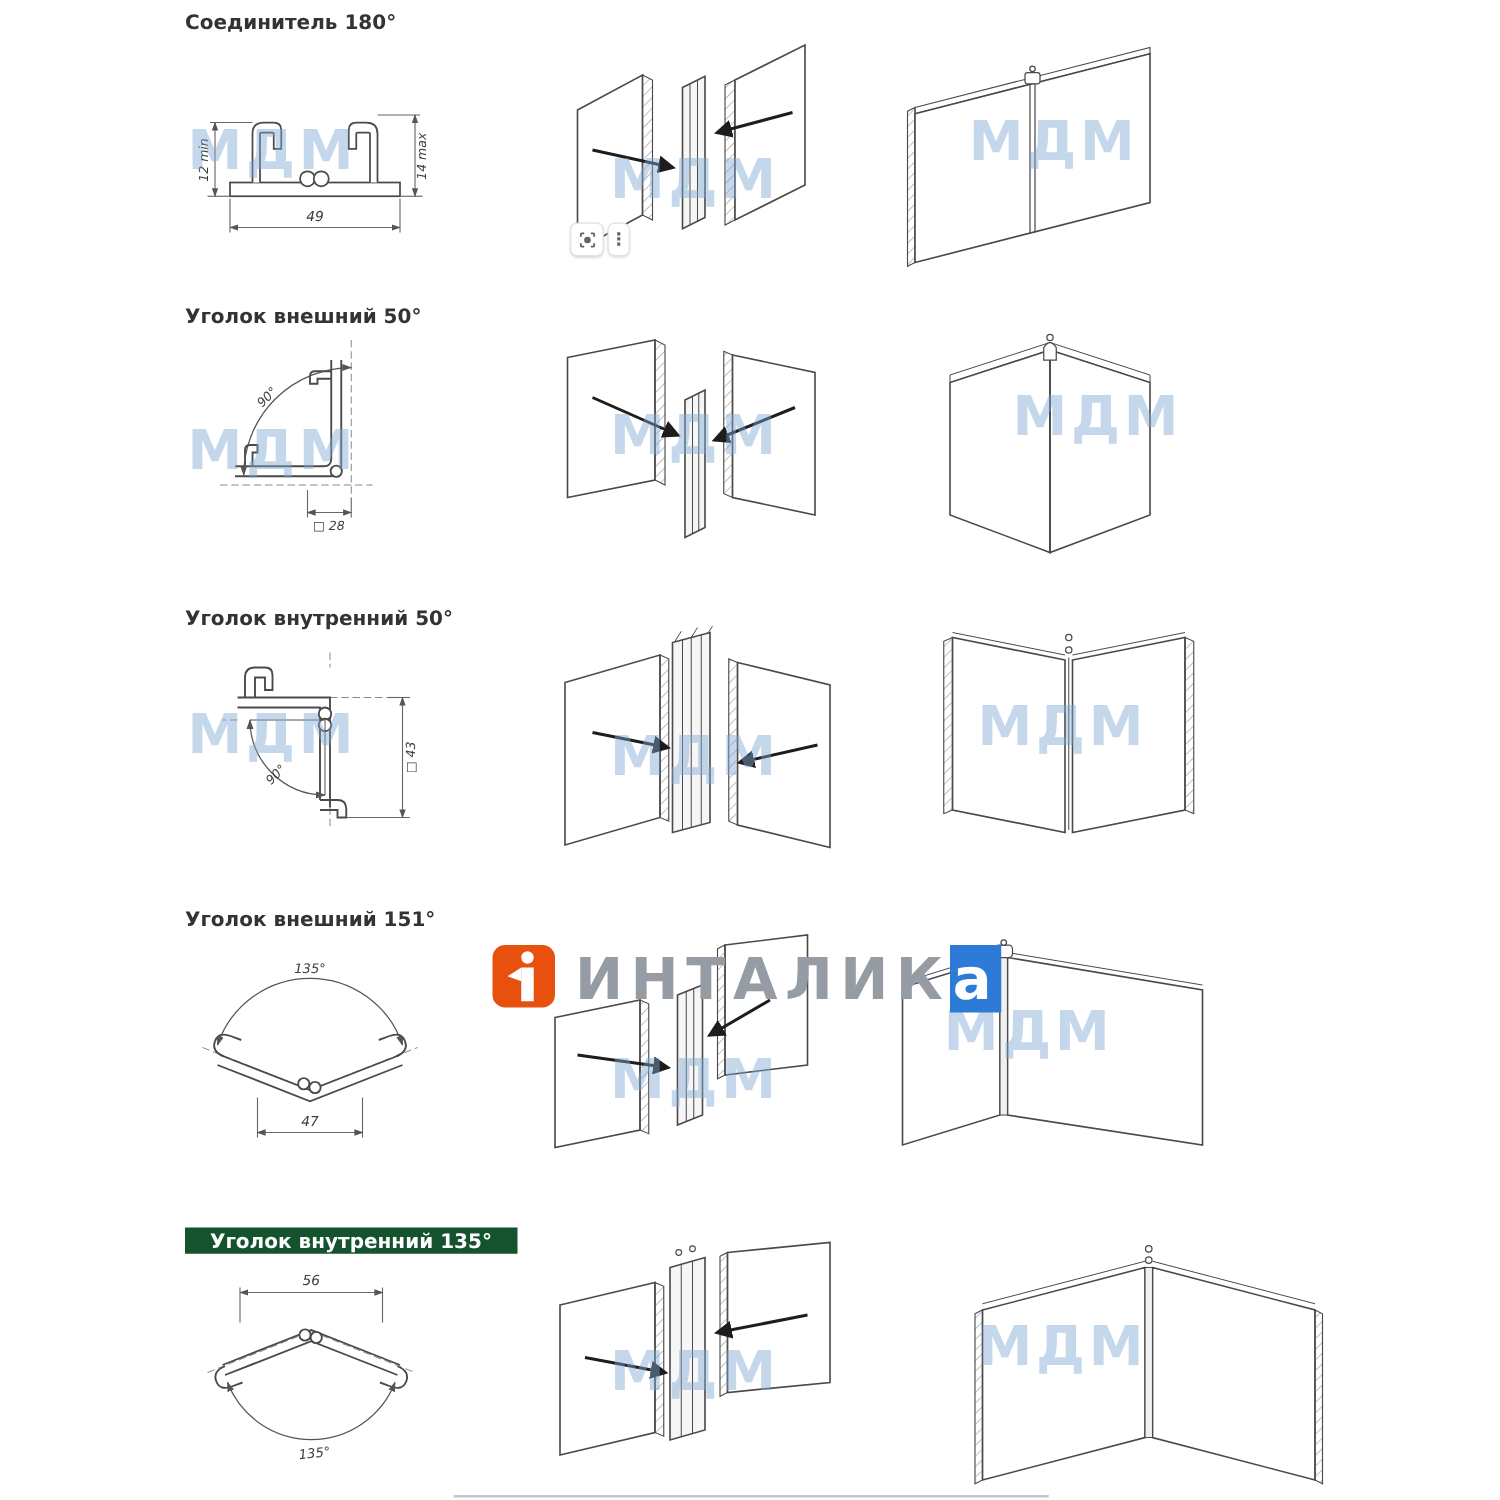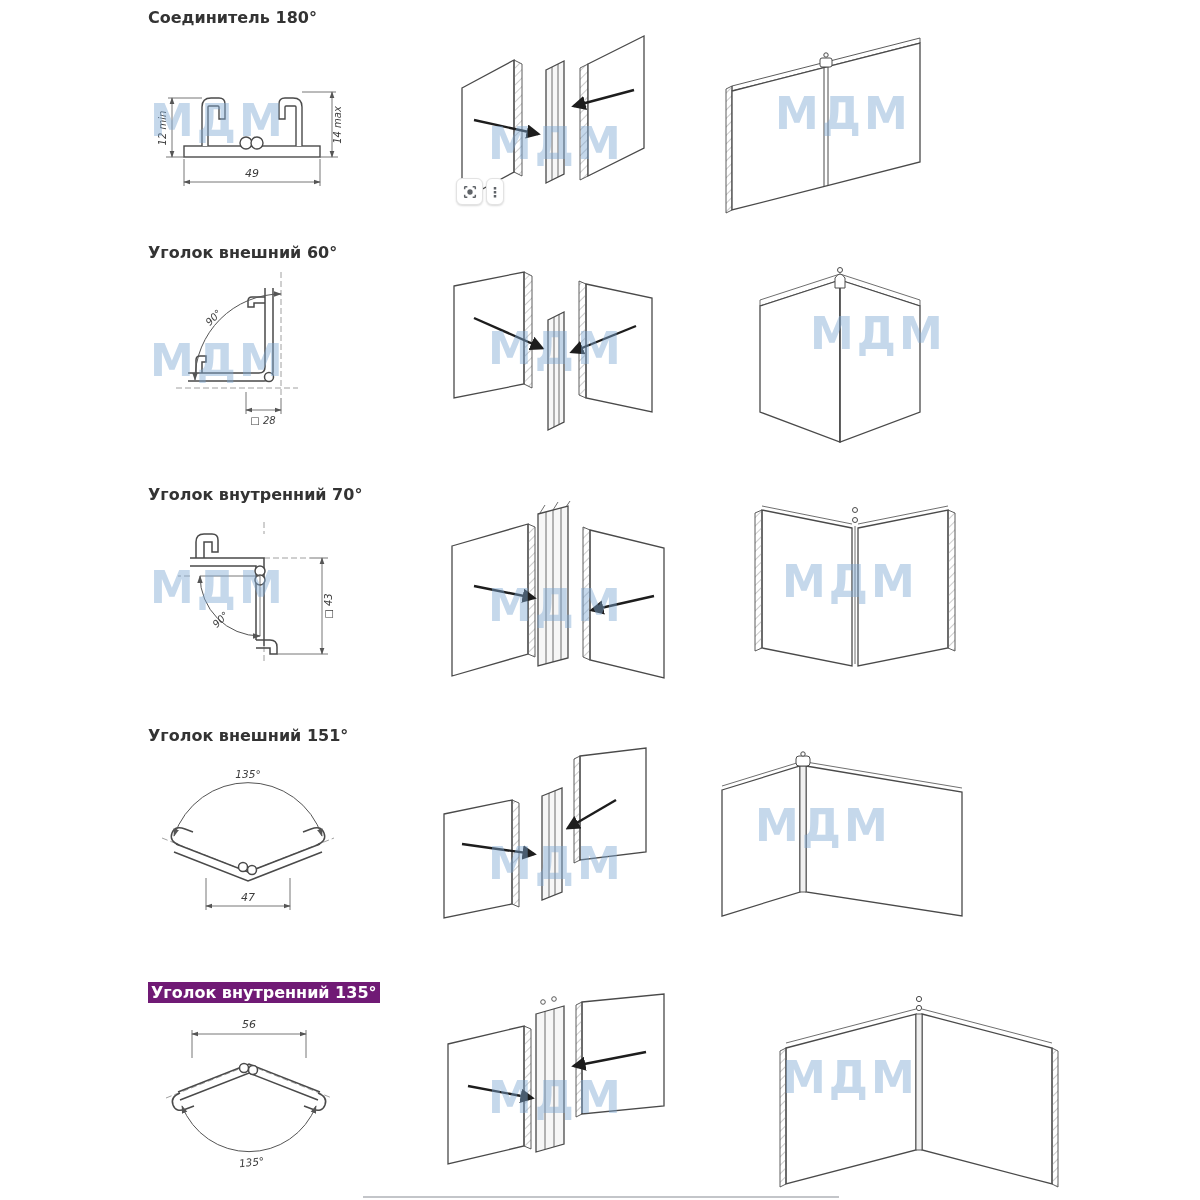--- a/index.html
+++ b/index.html
@@ -1,21 +1,21 @@
 <!DOCTYPE html>
 <html><head>
 <meta charset="utf-8">
 <style>
   * { margin:0; padding:0; box-sizing:border-box; }
   html,body { width:1200px; height:1200px; background:#fff; }
   body { font-family:"DejaVu Sans", sans-serif; }
   .page { position:relative; width:1200px; height:1200px; overflow:hidden; background:#fff; }
   .row { display:contents; }
   .row-title { position:absolute; font-size:16px; font-weight:bold; color:#333; z-index:6; white-space:nowrap; }
-  .row-title.hl { background:#701a75; color:#fff; padding:1px 3px; }
+  .row-title.hl { background:#14532d; color:#fff; padding:1px 20px; }
   .draw { position:absolute; z-index:2; overflow:visible; }
   svg text { font-family:"DejaVu Sans", sans-serif; font-style:italic; fill:#3d3d3d; }
   .wm { position:absolute; z-index:3; color:#7fa9d4; opacity:.45; font-weight:bold;
         font-size:44px; letter-spacing:3px; pointer-events:none; white-space:nowrap; }
   .logo { position:absolute; z-index:5; display:flex; align-items:center; gap:14px; }
   .logo-text { font-size:46px; font-weight:bold; color:#959ca3; letter-spacing:6px; white-space:nowrap; }
   .logo-sel { background:#2e7bd7; color:#fff; padding:0 2px; }
   .img-toolbar { position:absolute; z-index:7; display:flex; gap:3px; }
   .tb-btn { background:#fff; border:1px solid #e3e3e3; border-radius:6px; width:27px; height:27px;
             display:flex; align-items:center; justify-content:center; cursor:pointer;
@@ -122,21 +122,21 @@
         </svg>
       </button>
       <button class="tb-btn tb-menu">
         <span>⋮</span>
       </button>
     </div>
   </div>
 
   
   <div class="row">
-    <h3 class="row-title" style="left:148px;top:243px">Уголок внешний 60°</h3>
+    <h3 class="row-title" style="left:148px;top:243px">Уголок внешний 50°</h3>
 
     <svg class="draw" style="left:160px;top:264px" width="184" height="164" viewBox="0 0 184 164">
       <g stroke="#888" stroke-width="0.8" stroke-dasharray="6,3" fill="none">
         <line x1="121" y1="8" x2="121" y2="132"></line>
           <line x1="16" y1="124" x2="138" y2="124"></line>
       </g>
       <g fill="none" stroke="#4a4a4a" stroke-width="1.5">
         <path d="M113,24 V108 Q113,117 104,117 H28"></path>
         <path d="M105,24 V103 Q105,109 99,109 H28"></path>
         <path d="M105,33 H92 Q88,33 88,37 V43 H94 V39 H105"></path>
@@ -177,21 +177,21 @@
         <polygon points="94,28 174,54 174,160 94,190" fill="#fff" stroke="#4a4a4a" stroke-width="1.3"></polygon>
         <line x1="94" y1="28" x2="94" y2="190" stroke="#4a4a4a" stroke-width="1.2"></line>
         <path d="M89,26 Q94,18 99,26 L99,36 L89,36 Z" fill="#fff" stroke="#4a4a4a" stroke-width="1"></path>
         <circle cx="94" cy="18" r="2.5" fill="#fff" stroke="#4a4a4a" stroke-width="1"></circle>
       </g>
     </svg>
   </div>
 
   
   <div class="row">
-    <h3 class="row-title" style="left:148px;top:485px">Уголок внутренний 70°</h3>
+    <h3 class="row-title" style="left:148px;top:485px">Уголок внутренний 50°</h3>
 
     <svg class="draw" style="left:160px;top:514px" width="184" height="182" viewBox="0 0 184 182">
       <g stroke="#888" stroke-width="0.8" stroke-dasharray="6,3" fill="none">
         <line x1="104" y1="8" x2="104" y2="20"></line>
           <line x1="104" y1="44" x2="150" y2="44"></line>
         <line x1="30" y1="62" x2="18" y2="62"></line>
           <line x1="104" y1="132" x2="104" y2="150"></line>
       </g>
       <g fill="none" stroke="#4a4a4a" stroke-width="1.5">
         <path d="M30,44 H104 V132"></path>
@@ -358,16 +358,27 @@
         <polygon points="148,24 154,24 154,160 148,160" fill="#f0f0f0" stroke="#4a4a4a" stroke-width="0.9"></polygon>
         <circle cx="151" cy="18" r="2.6" fill="#fff" stroke="#4a4a4a" stroke-width="1"></circle>
         <circle cx="151" cy="9" r="2.6" fill="#fff" stroke="#4a4a4a" stroke-width="1"></circle>
         <polygon points="12,61 18,58 18,194 12,197" fill="url(#hatch)" stroke="#4a4a4a" stroke-width="0.9"></polygon>
         <polygon points="284,58 290,61 290,197 284,194" fill="url(#hatch)" stroke="#4a4a4a" stroke-width="0.9"></polygon>
       </g>
     </svg>
   </div>
 
   
+  <div class="logo" style="left:392px;top:754px">
+    <div class="logo-icon">
+      <svg width="54" height="54" viewBox="0 0 54 54">
+        <rect x="2" y="2" width="50" height="50" rx="10" fill="#e8500e"></rect>
+        <rect x="25" y="20" width="10" height="27" fill="#fff"></rect>
+        <polygon points="25,20 14,27 25,31" fill="#fff"></polygon>
+        <circle cx="30" cy="12" r="5" fill="#fff"></circle>
+      </svg>
+    </div>
+    <div class="logo-text"><span>ИНТАЛИК</span><span class="logo-sel">а</span></div>
+  </div>
 
   
   <div class="page-divider" style="left:363px;top:1196px;width:476px;height:2px"></div>
 </div>
 
 </body></html>

